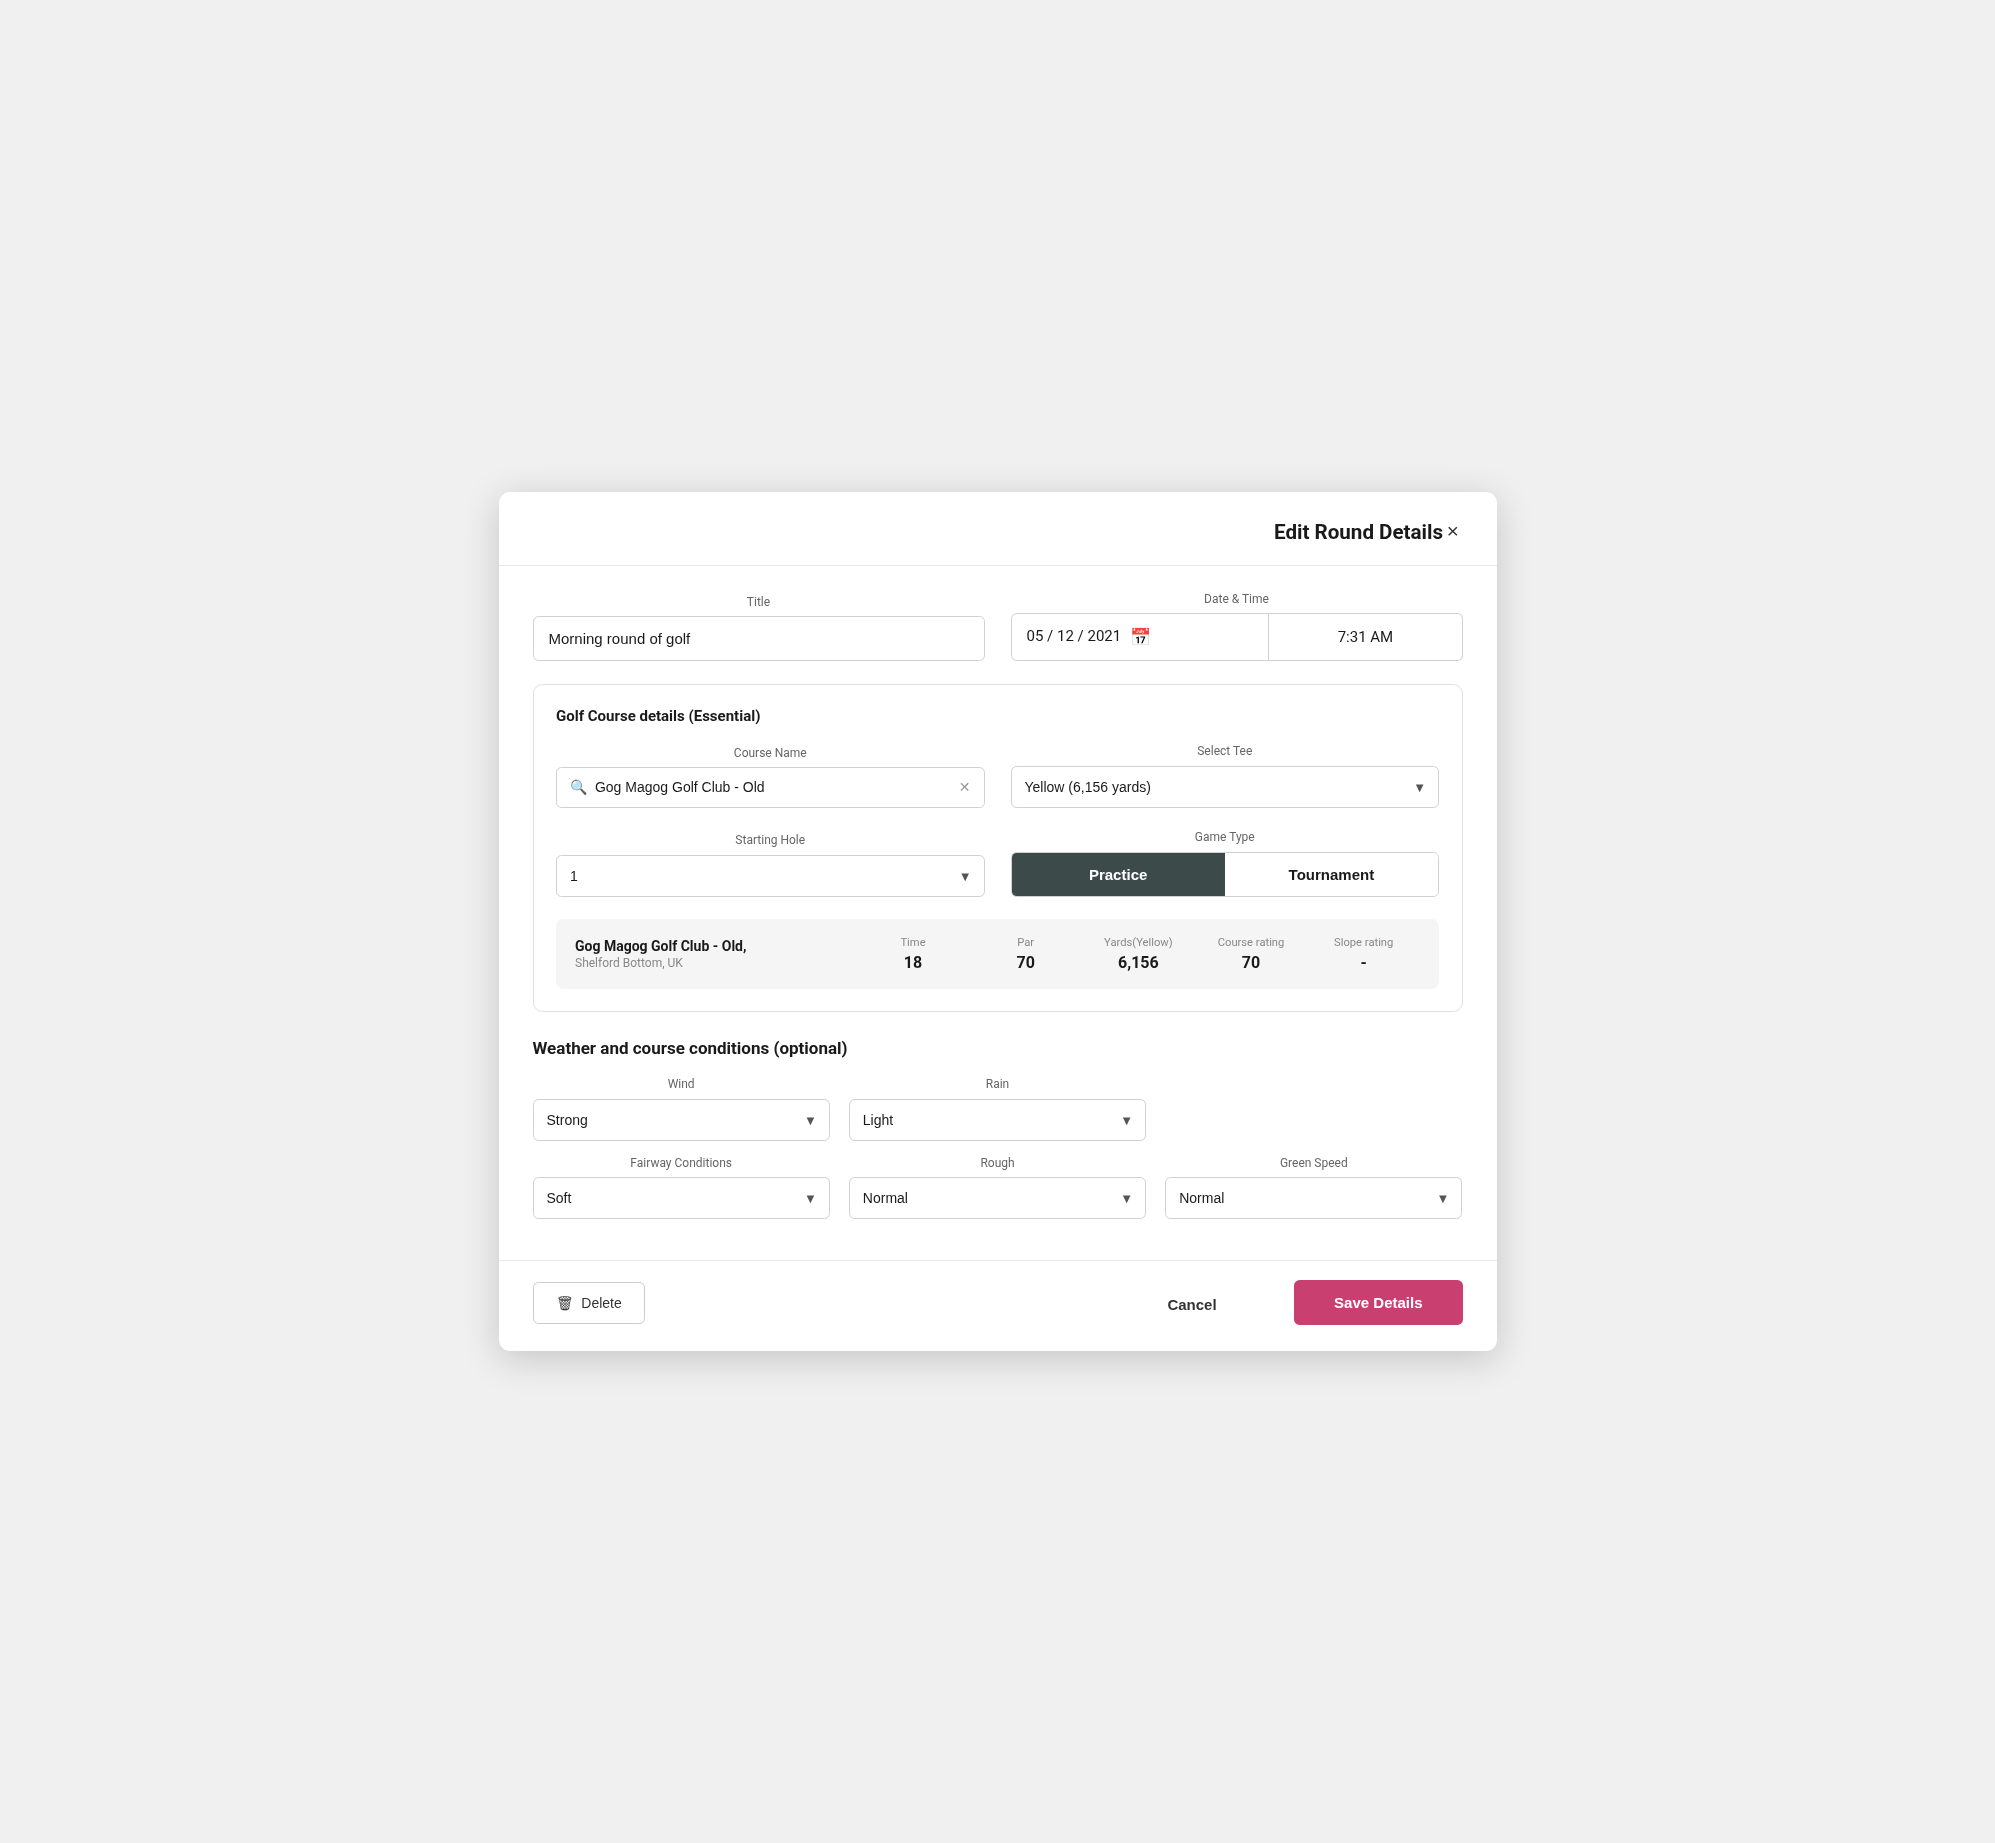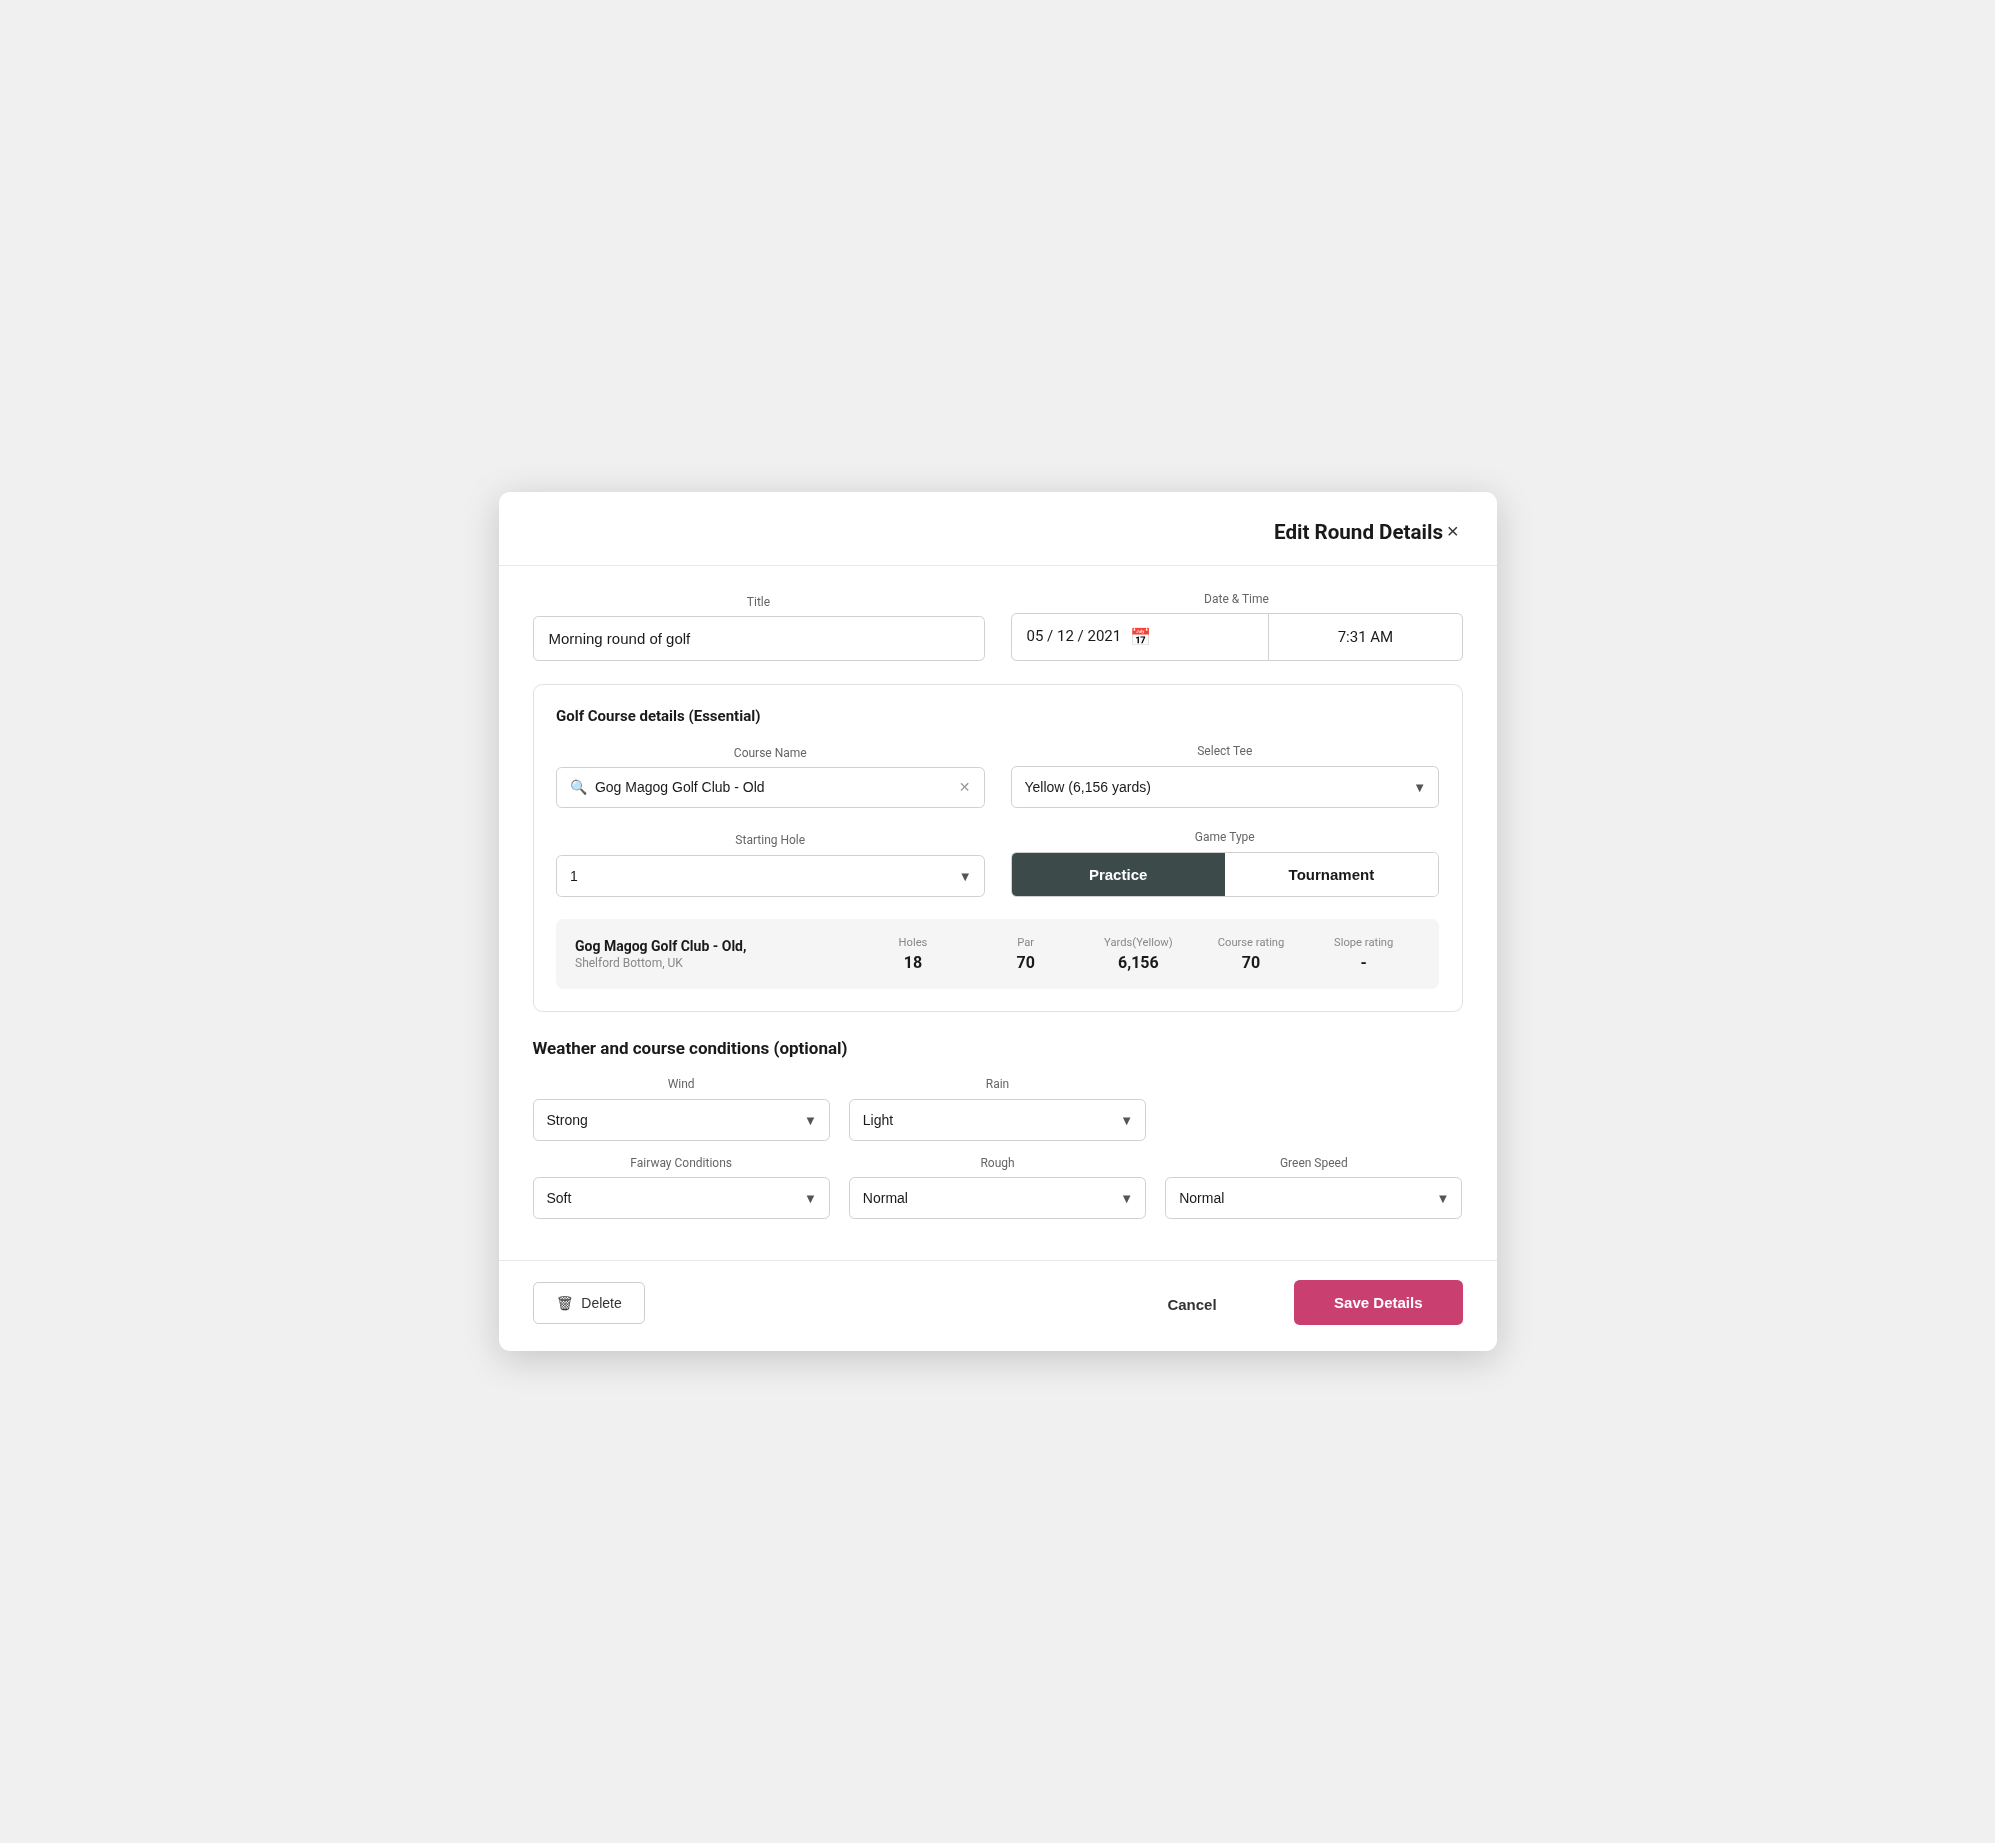--- a/index.html
+++ b/index.html
@@ -361,21 +361,21 @@
           </div>
         </div>
       </div>
 
       <div class="course-info-row">
         <div class="course-info-name">
           <div class="name">Gog Magog Golf Club - Old,</div>
           <div class="location">Shelford Bottom, UK</div>
         </div>
         <div class="course-stat">
-          <div class="stat-label">Holes</div>
+          <div class="stat-label">Time</div>
           <div class="stat-value">18</div>
         </div>
         <div class="course-stat">
           <div class="stat-label">Par</div>
           <div class="stat-value">70</div>
         </div>
         <div class="course-stat">
           <div class="stat-label">Yards(Yellow)</div>
           <div class="stat-value">6,156</div>
         </div>

